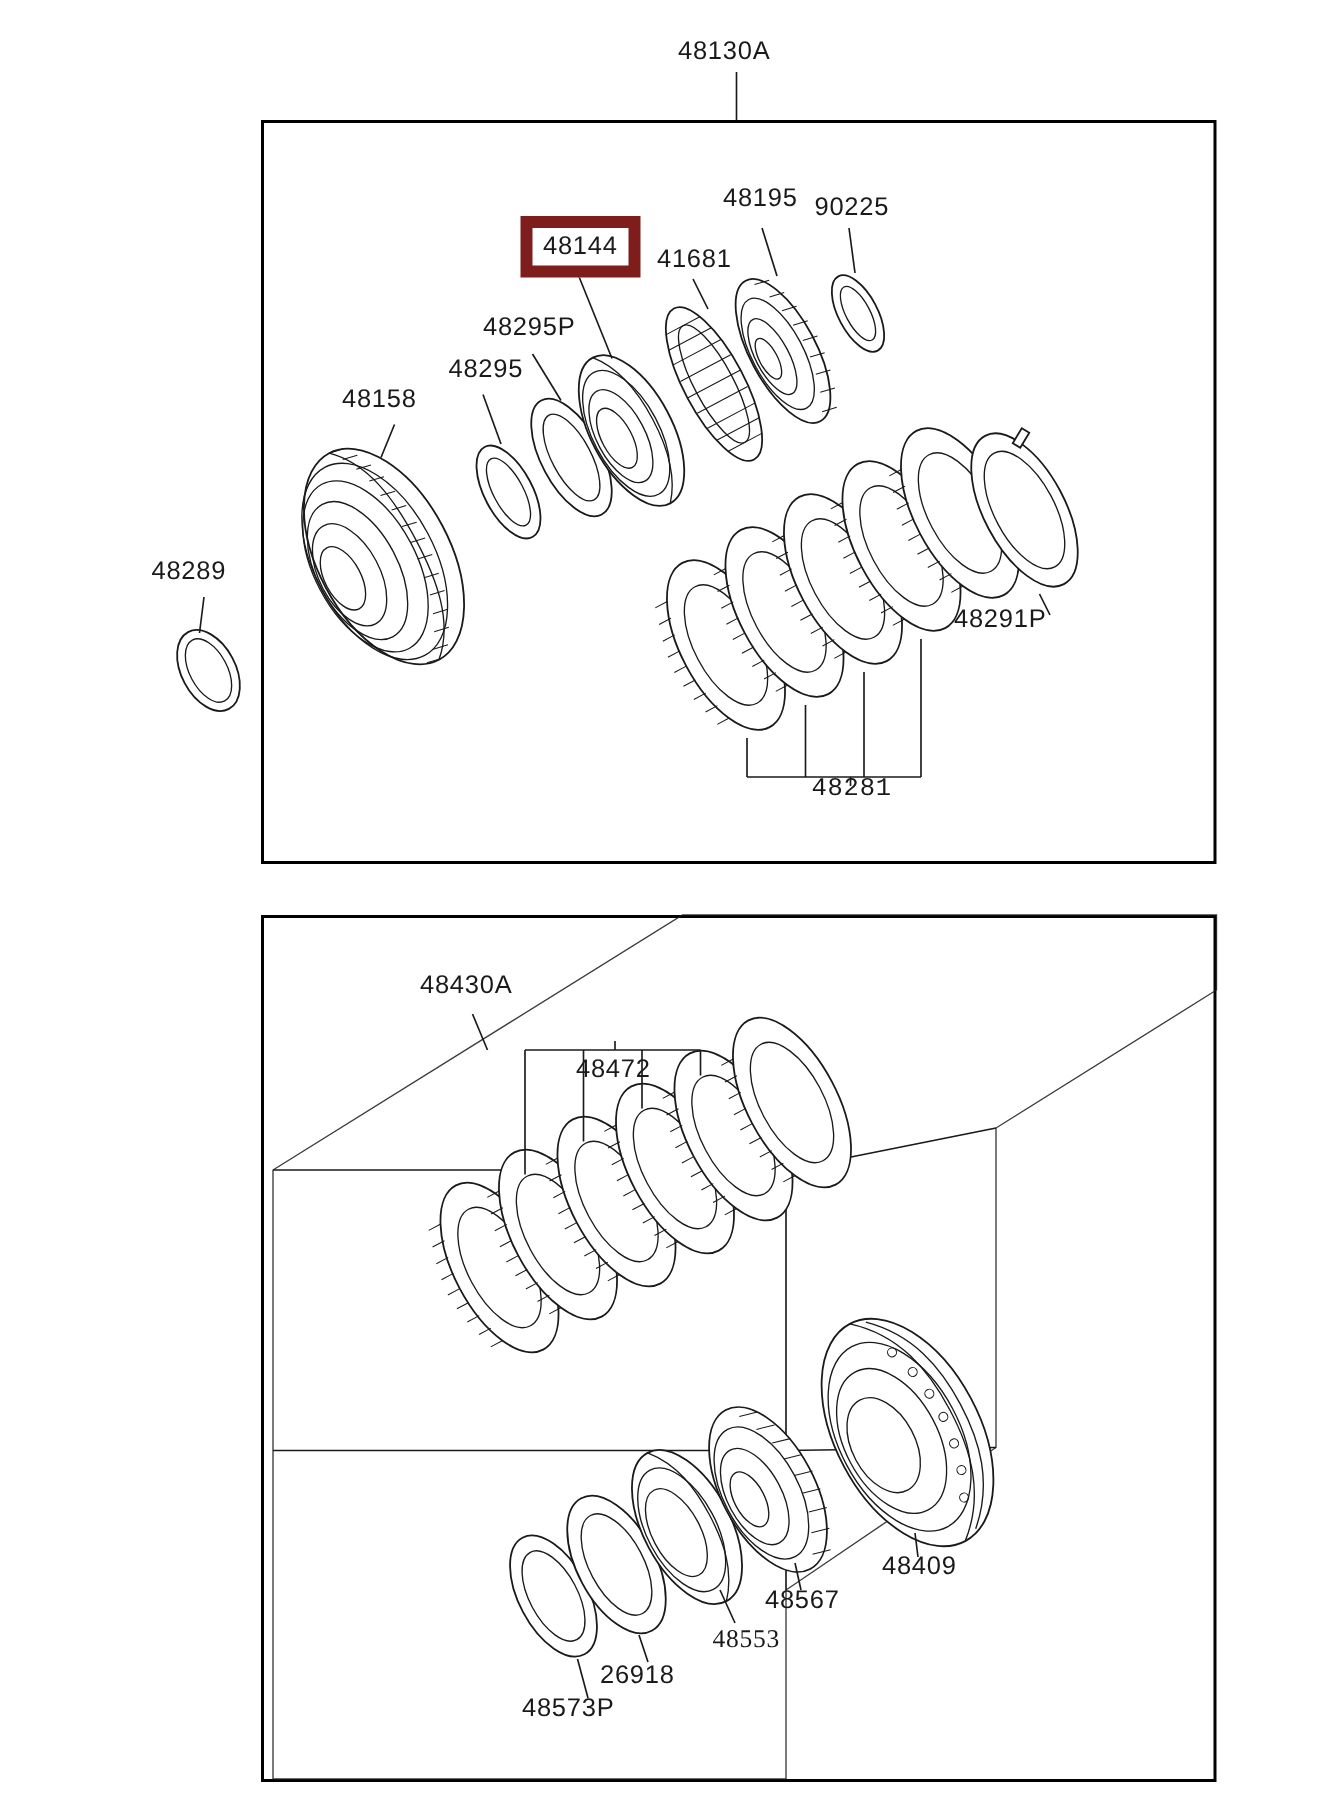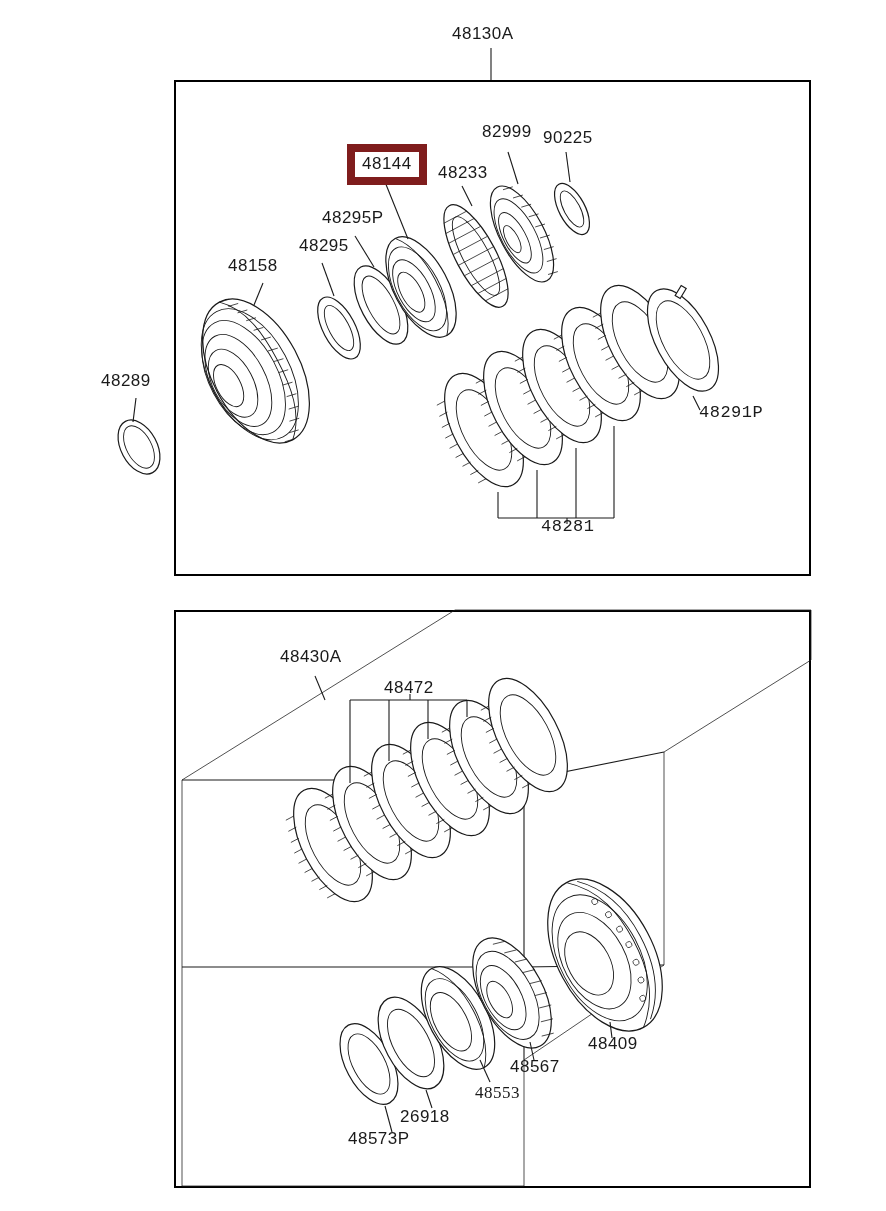--- a/index.html
+++ b/index.html
@@ -326,31 +326,31 @@
         <circle cx="20" cy="39" r="3"></circle>
         <circle cx="13" cy="56" r="3"></circle>
       </g>
     </g>
     <line class="ln" x1="610" y1="1022" x2="612" y2="1038"></line>
 
   </svg>
 
   <div class="label" style="left:452px; top:24px;">48130A</div>
   <div class="label boxed" style="left:347px; top:144px;">48144</div>
-  <div class="label" style="left:482px; top:122px;">82999</div>
+  <div class="label" style="left:482px; top:122px;">48195</div>
   <div class="label" style="left:543px; top:128px;">90225</div>
-  <div class="label" style="left:438px; top:163px;">48233</div>
+  <div class="label" style="left:438px; top:163px;">41681</div>
   <div class="label" style="left:322px; top:208px;">48295P</div>
   <div class="label" style="left:299px; top:236px;">48295</div>
   <div class="label" style="left:228px; top:256px;">48158</div>
   <div class="label" style="left:101px; top:371px;">48289</div>
-  <div class="label" style="left:699px; top:403px;font-family:Liberation Mono, monospace;">48291P</div>
+  <div class="label" style="left:636px; top:403px;">48291P</div>
   <div class="label" style="left:541px; top:517px;font-family:Liberation Mono, monospace;">48281</div>
 
   <div class="label" style="left:280px; top:647px;">48430A</div>
-  <div class="label" style="left:384px; top:678px;text-align:right;">48472</div>
+  <div class="label" style="left:384px; top:703px;text-align:right;">48472</div>
   <div class="label" style="left:588px; top:1034px;">48409</div>
   <div class="label" style="left:510px; top:1057px;">48567</div>
   <div class="label" style="left:475px; top:1083px;font-family:Liberation Serif, serif;">48553</div>
   <div class="label" style="left:400px; top:1107px;">26918</div>
   <div class="label" style="left:348px; top:1129px;">48573P</div>
 
 </div>
 
 </body></html>

